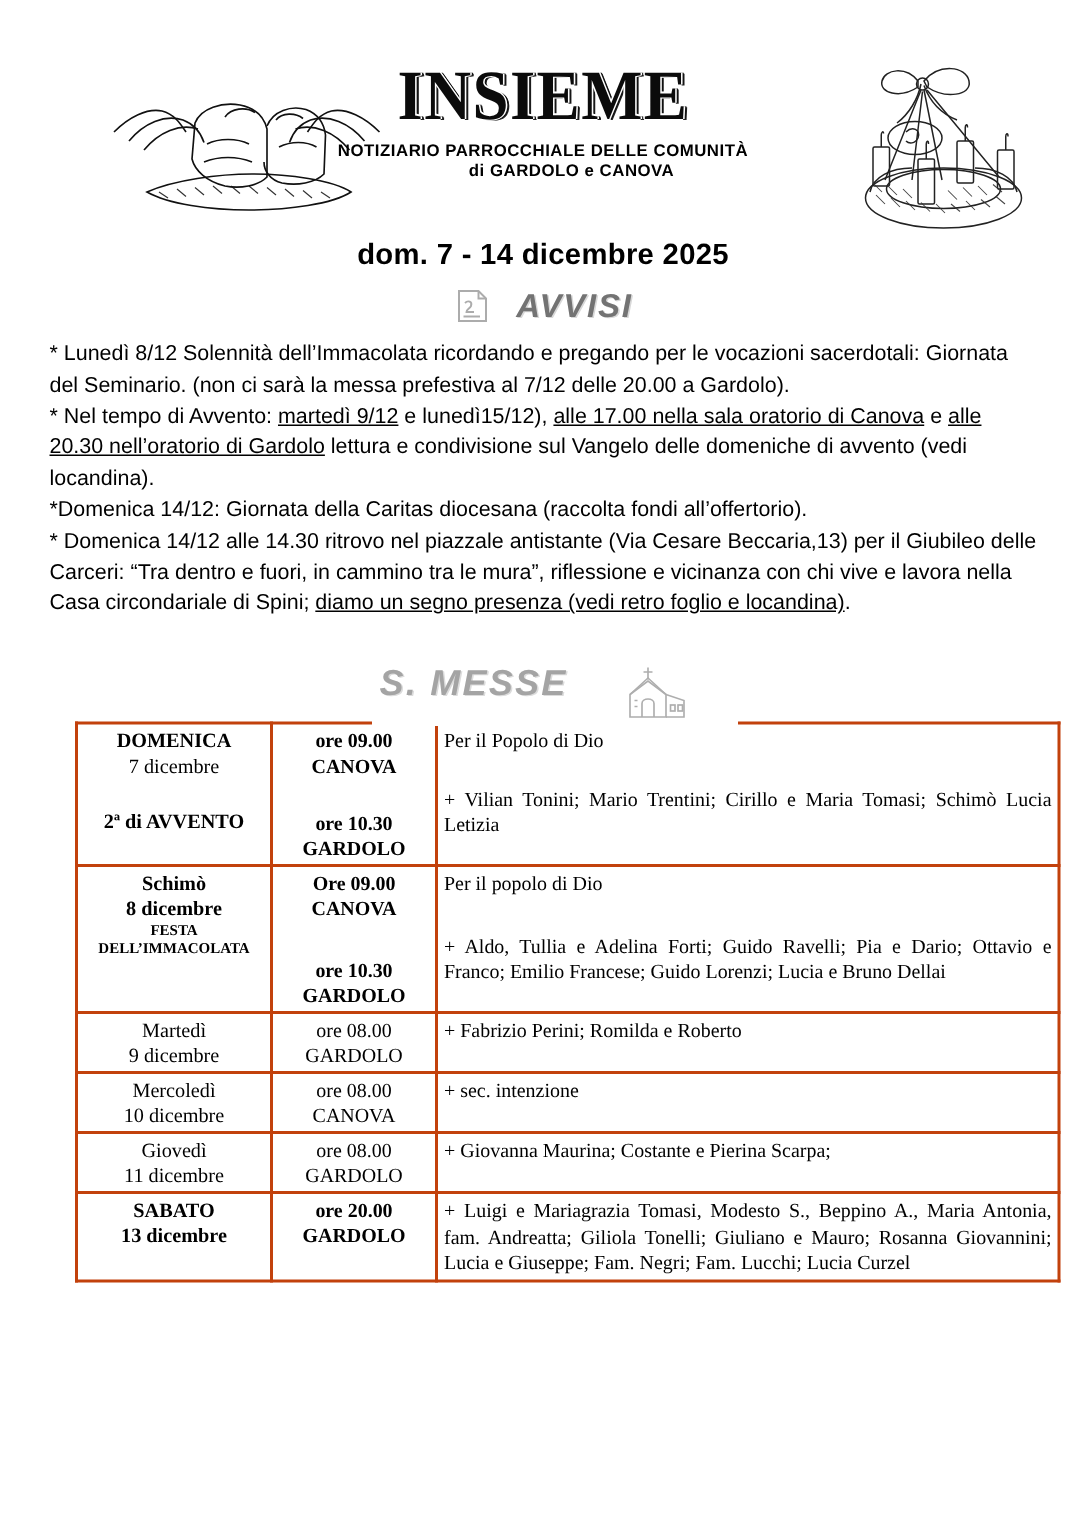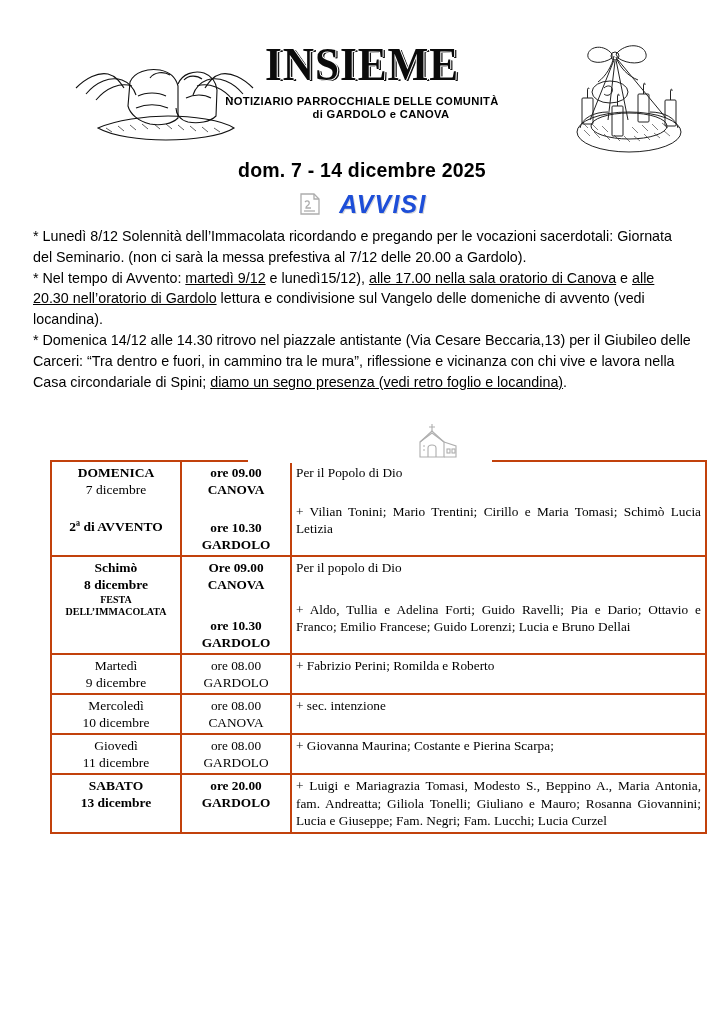--- a/index.html
+++ b/index.html
@@ -84,24 +84,24 @@
   .avvisi-row {
     display: flex;
     align-items: center;
     justify-content: center;
     gap: 16px;
     margin-top: 7px;
     height: 30px;
   }
   .avvisi-icon { width: 26px; height: 26px; opacity: .72; }
   .avvisi-text {
-    font-size: 25px;
+    font-size: 22px;
     font-style: italic;
     font-weight: bold;
-    color: #1d4ed8;
+    color: #737373;
     letter-spacing: 1.2px;
     text-shadow: 1px 1px 0 #d8d8d8;
   }
 
   
   .notices {
     margin: 7px 30px 0 33px;
     font-size: 14.3px;
     line-height: 20.8px;
     text-align: left;
@@ -249,24 +249,26 @@
       <path d="M8 11 C10 9 13 10 12 13 C11 15 9 15 9 17 L14 17"></path>
       <path d="M7 20 L18 20"></path>
     </g>
   </svg>
   <div class="avvisi-text">AVVISI</div>
 </div>
 
 <div class="notices" id="notices">
     <p><span>* Lunedì 8/12 Solennità dell’Immacolata ricordando e pregando per le vocazioni sacerdotali: Giornata del Seminario. (non ci sarà la messa prefestiva al 7/12 delle 20.00 a Gardolo).</span></p>
     <p><span>* Nel tempo di Avvento: </span><span class="u">martedì 9/12</span><span> e lunedì15/12), </span><span class="u">alle 17.00 nella sala oratorio di Canova</span><span> e </span><span class="u">alle 20.30 nell’oratorio di Gardolo</span><span> lettura e condivisione sul Vangelo delle domeniche di avvento (vedi locandina).</span></p>
+    <p><span>*Domenica 14/12: Giornata della Caritas diocesana (raccolta fondi all’offertorio).</span></p>
     <p><span>* Domenica 14/12 alle 14.30 ritrovo nel piazzale antistante (Via Cesare Beccaria,13) per il Giubileo delle Carceri: “Tra dentro e fuori, in cammino tra le mura”, riflessione e vicinanza con chi vive e lavora nella Casa circondariale di Spini; </span><span class="u">diamo un segno presenza (vedi retro foglio e locandina)</span><span>.</span></p>
   </div>
 
 <div class="messe-band">
+  <div class="messe-text">S. MESSE</div>
   <svg class="church-icon" viewBox="0 0 52 40">
     <g fill="none" stroke="#8f8f8f" stroke-width="1.1">
       <path d="M20 4 L20 12 M17 7 L23 7"></path>
       <path d="M20 11 L8 22 L8 37 L32 37 L32 22 Z"></path>
       <path d="M32 22 L44 26 L44 37 L32 37"></path>
       <path d="M16 37 L16 28 C16 24 24 24 24 28 L24 37"></path>
       <rect x="35" y="29" width="3" height="4"></rect>
       <rect x="40" y="29" width="3" height="4"></rect>
       <path d="M11 26 L13 26 M11 30 L13 30"></path>
       <path d="M8 22 L20 13 L32 22"></path>

